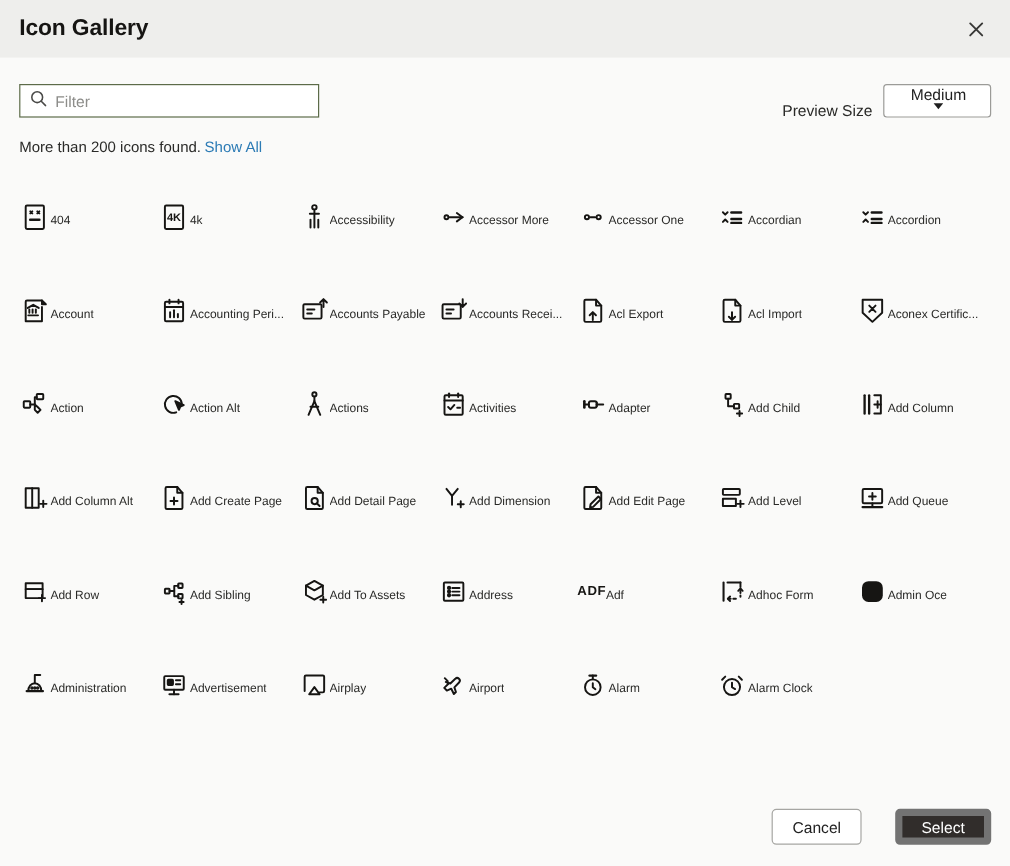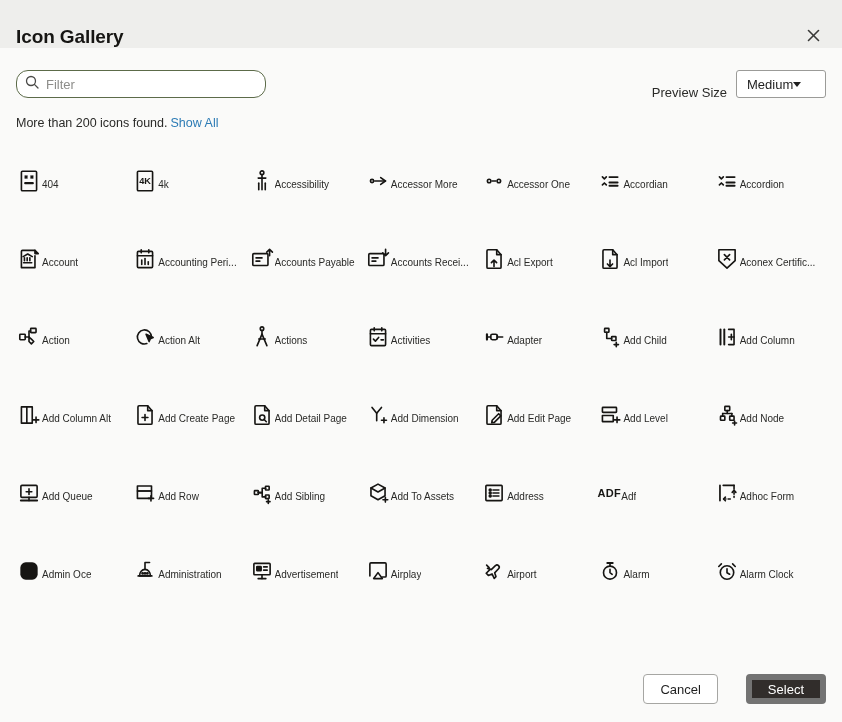--- a/index.html
+++ b/index.html
@@ -22,21 +22,21 @@
     flex-direction: column;
     background: #fafaf9;
   }
 
   
   .dialog-header {
     height: 48px;
     flex: 0 0 48px;
     background: #eeeeec;
     display: flex;
-    align-items: flex-end;
+    align-items: center;
     justify-content: space-between;
     padding: 0 16px 0 16px;
     position: relative;
   }
   .dialog-title {
     font-size: 19px;
     font-weight: bold;
     letter-spacing: -0.1px;
     color: #161513;
   }
@@ -59,21 +59,21 @@
     flex: 0 0 auto;
     padding: 20px 16px 0 16px;
     display: flex;
     align-items: center;
     justify-content: space-between;
   }
   .search-wrap {
     width: 250px;
     height: 28px;
     border: 1px solid #5c6b49;
-    border-radius: 12px;
+    border-radius: 0;
     background: #ffffff;
     display: flex;
     align-items: center;
     padding: 0 8px;
     gap: 7px;
   }
   .search-icon { flex: 0 0 auto; color: #4a4a48; display: block; }
   .search-input {
     border: none;
     outline: none;
@@ -103,20 +103,21 @@
     border: 1px solid #9b9b98;
     border-radius: 3px;
     background: #ffffff;
     display: flex;
     align-items: center;
     justify-content: flex-start;
     padding: 0 8px 0 10px;
     cursor: pointer;
     font-size: 13px;
     color: #1f1f1f;
+    flex-direction: column;
   }
   .caret {
     width: 0; height: 0;
     border-left: 4.5px solid transparent;
     border-right: 4.5px solid transparent;
     border-top: 5px solid #1f1f1f;
     display: block;
   }
 
   
@@ -543,34 +544,20 @@
               <rect x="5" y="5" width="13" height="4.6" rx="0.6"></rect>
               <path d="M5 12.5h10v5.6H5z"></path>
               <path d="M18.5 14v5M16 16.5h5"></path>
             </svg>
           </div>
           <div class="icon-label">Add Level</div>
         </div>
         <div class="icon-cell">
           <div class="icon-glyph">
             <svg width="26" height="26" viewBox="0 0 24 24" fill="none" stroke="currentColor" stroke-width="1.5" stroke-linecap="round" stroke-linejoin="round">
-              <rect x="10" y="4" width="4.5" height="4" rx="0.6"></rect>
-              <path d="M12.2 8v2.6"></path>
-              <path d="M8 10.6h8.5"></path>
-              <path d="M8 10.6v2.4M16.5 10.6v2.4"></path>
-              <rect x="6" y="13" width="4" height="3.8" rx="0.5"></rect>
-              <rect x="14.5" y="13" width="4" height="3.8" rx="0.5"></rect>
-              <path d="M19 17.6v3.6M17.2 19.4h3.6"></path>
-            </svg>
-          </div>
-          <div class="icon-label">Add Node</div>
-        </div>
-        <div class="icon-cell">
-          <div class="icon-glyph">
-            <svg width="26" height="26" viewBox="0 0 24 24" fill="none" stroke="currentColor" stroke-width="1.5" stroke-linecap="round" stroke-linejoin="round">
               <rect x="4.5" y="5" width="15" height="11" rx="1"></rect>
               <path d="M12 8.2v5.2M9.4 10.8h5.2"></path>
               <line x1="4.5" y1="19" x2="19.5" y2="19" stroke-width="1.8"></line>
               <line x1="12" y1="16" x2="12" y2="19"></line>
             </svg>
           </div>
           <div class="icon-label">Add Queue</div>
         </div>
         <div class="icon-cell">
           <div class="icon-glyph">

